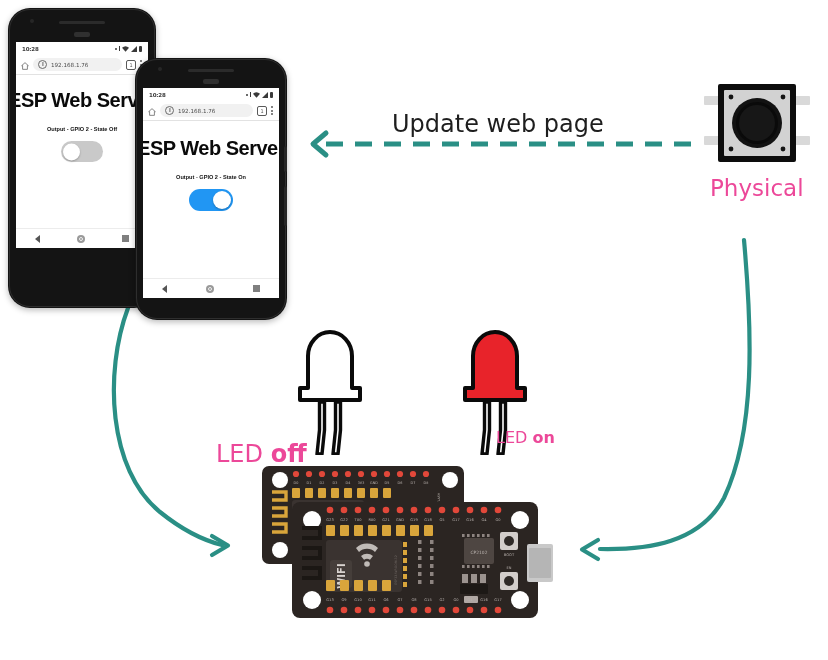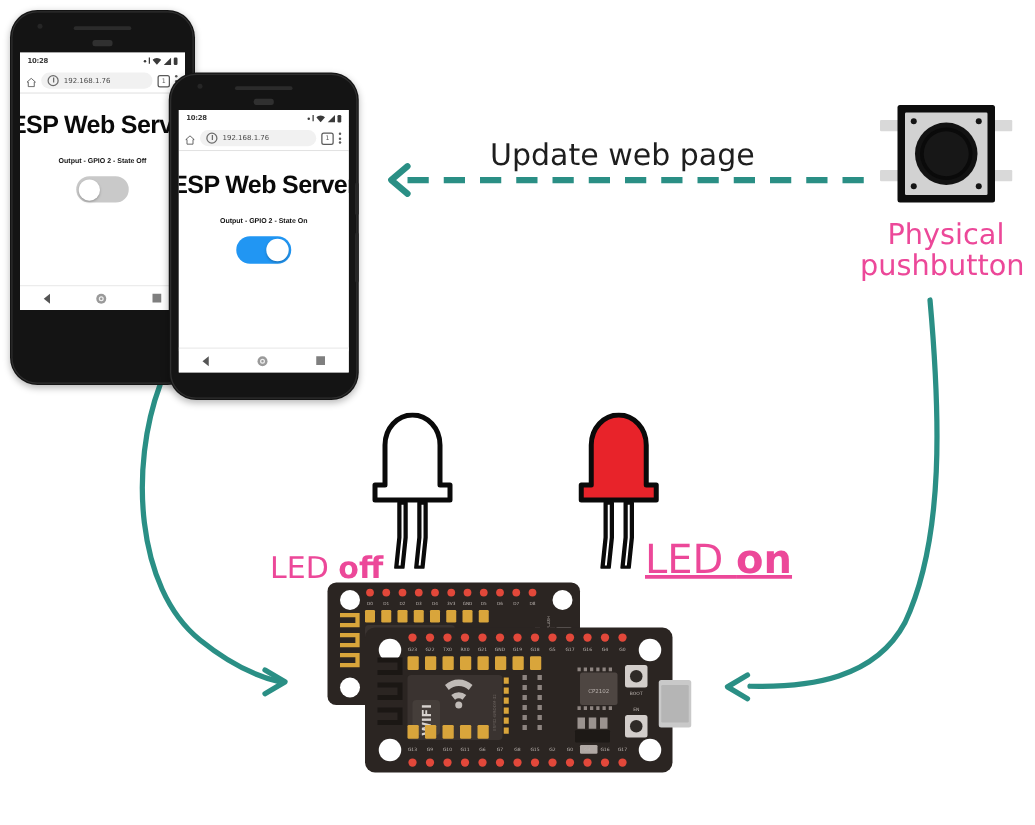--- a/index.html
+++ b/index.html
@@ -219,40 +219,39 @@
     <circle cx="27" cy="19" r="2.4" fill="#141414"></circle>
     <circle cx="79" cy="19" r="2.4" fill="#141414"></circle>
     <circle cx="27" cy="71" r="2.4" fill="#141414"></circle>
     <circle cx="79" cy="71" r="2.4" fill="#141414"></circle>
 
     <circle cx="53" cy="45" r="25" fill="#121212"></circle>
     <circle cx="53" cy="45" r="21" fill="#0a0a0a"></circle>
     <circle cx="53" cy="45" r="18" fill="#171717"></circle>
   </svg>
   <div class="lbl lbl-light" style="left:710px;top:175px;font-size:23px;">Physical</div>
-  <div class="lbl lbl-light" style="left:688px;top:200px;font-size:23px;">pushbutton</div>
 
   <svg class="abs" style="left:294px;top:330px;" width="72" height="125">
 
     <path d="M25.5,72 L25.5,100 L23,124 L28,124 L30.5,100 L30.5,72 Z" fill="#ffffff" stroke="#0a0a0a" stroke-width="3.4" stroke-linejoin="round"></path>
     <path d="M41.5,72 L41.5,100 L39,124 L44,124 L46.5,100 L46.5,72 Z" fill="#ffffff" stroke="#0a0a0a" stroke-width="3.4" stroke-linejoin="round"></path>
 
     <path d="M14,58 L14,26 A22,24 0 0 1 58,26 L58,58 L66,58 L66,70 L6,70 L6,58 Z" fill="#ffffff" stroke="#0a0a0a" stroke-width="4" stroke-linejoin="round"></path>
   </svg>
 
   <svg class="abs" style="left:459px;top:330px;" width="72" height="125">
     <path d="M25.5,72 L25.5,100 L23,124 L28,124 L30.5,100 L30.5,72 Z" fill="#ffffff" stroke="#0a0a0a" stroke-width="3.4" stroke-linejoin="round"></path>
     <path d="M41.5,72 L41.5,100 L39,124 L44,124 L46.5,100 L46.5,72 Z" fill="#ffffff" stroke="#0a0a0a" stroke-width="3.4" stroke-linejoin="round"></path>
     <path d="M14,58 L14,26 A22,24 0 0 1 58,26 L58,58 L66,58 L66,70 L6,70 L6,58 Z" fill="#e8232a" stroke="#0a0a0a" stroke-width="4" stroke-linejoin="round"></path>
   </svg>
 
   <div class="lbl" style="left:216px;top:440px;font-size:24px;">
     <span class="lbl-light">LED </span><span class="b">off</span>
   </div>
-  <div class="lbl" style="left:516px;top:428px;font-size:32px;text-decoration:underline;">
+  <div class="lbl" style="left:496px;top:428px;font-size:16px;">
     <span class="lbl-light">LED </span><span class="b">on</span>
   </div>
 
   <svg class="abs" style="left:252px;top:462px;" width="320" height="160">
 
     <g>
       <rect x="10" y="4" width="202" height="98" rx="7" fill="#2b2522"></rect>
       <circle cx="28" cy="18" r="8" fill="#ffffff"></circle>
       <circle cx="28" cy="88" r="8" fill="#ffffff"></circle>
       <circle cx="198" cy="18" r="8" fill="#ffffff"></circle>

